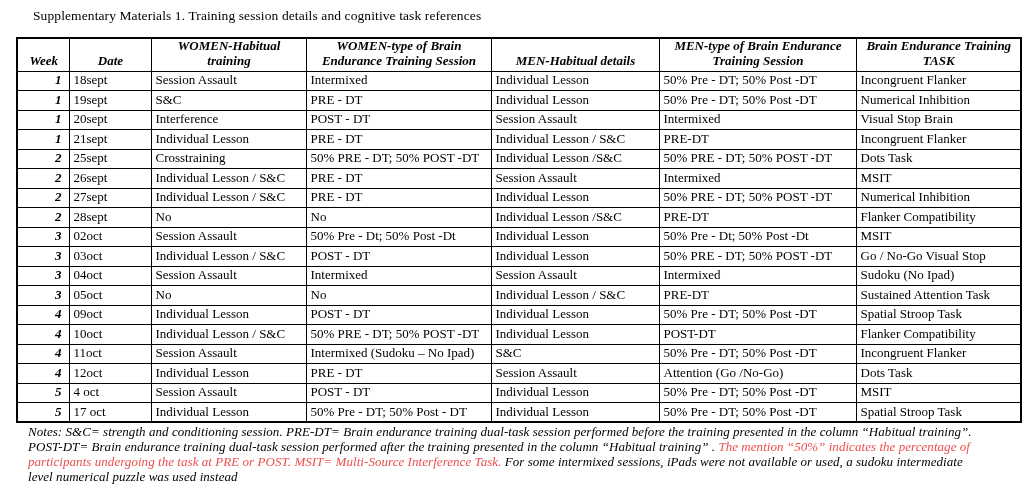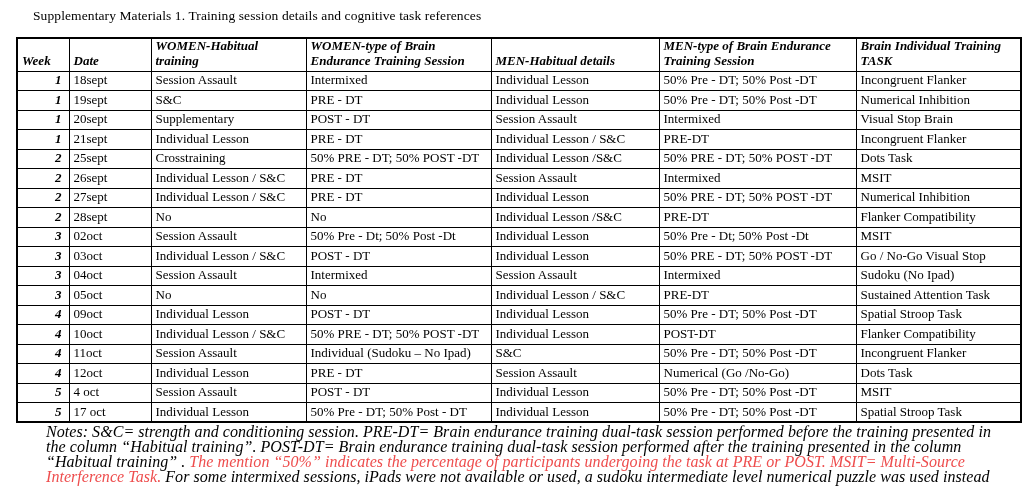--- a/index.html
+++ b/index.html
@@ -39,45 +39,45 @@
   th, td {
     border: 1.5px solid #000;
     font-size: 13px;
     padding: 0 3px 1px 4px;
     overflow: hidden;
   }
   thead tr { height: 33px; }
   th {
     font-weight: bold;
     font-style: italic;
-    text-align: left;
+    text-align: center;
     vertical-align: bottom;
     line-height: 1.12;
     padding-bottom: 2px;
     white-space: normal;
   }
   tbody tr { height: 19.5px; }
   td {
     vertical-align: middle;
     white-space: nowrap;
   }
   td.col0 {
     text-align: right;
     font-style: italic;
     font-weight: bold;
     padding-right: 7px;
   }
 
   .notes {
     position: absolute;
-    top: 424px; left: 46px;
+    top: 424px; left: 28px;
     width: 958px;
     margin: 0;
     font-style: italic;
-    font-size: 16px;
+    font-size: 13px;
     line-height: 15px;
     letter-spacing: 0.05px;
   }
   .notes .red { color: #ee4d4d; }
 </style>
 </head>
 <body>
 
 <main>
 
@@ -94,21 +94,21 @@
         <col class="c6">
     </colgroup>
     <thead>
       <tr>
         <th>Week</th>
         <th>Date</th>
         <th>WOMEN-Habitual training</th>
         <th>WOMEN-type of Brain Endurance Training Session</th>
         <th>MEN-Habitual details</th>
         <th>MEN-type of Brain Endurance Training Session</th>
-        <th>Brain Individual Training TASK</th>
+        <th>Brain Endurance Training TASK</th>
       </tr>
     </thead>
     <tbody id="table-body">
         <tr>
           <td class="col0">1</td>
           <td class="col1">18sept</td>
           <td class="col2">Session Assault</td>
           <td class="col3">Intermixed</td>
           <td class="col4">Individual Lesson</td>
           <td class="col5">50% Pre - DT; 50% Post -DT</td>
@@ -119,21 +119,21 @@
           <td class="col1">19sept</td>
           <td class="col2">S&amp;C</td>
           <td class="col3">PRE - DT</td>
           <td class="col4">Individual Lesson</td>
           <td class="col5">50% Pre - DT; 50% Post -DT</td>
           <td class="col6">Numerical Inhibition</td>
         </tr>
         <tr>
           <td class="col0">1</td>
           <td class="col1">20sept</td>
-          <td class="col2">Supplementary</td>
+          <td class="col2">Interference</td>
           <td class="col3">POST - DT</td>
           <td class="col4">Session Assault</td>
           <td class="col5">Intermixed</td>
           <td class="col6">Visual Stop Brain</td>
         </tr>
         <tr>
           <td class="col0">1</td>
           <td class="col1">21sept</td>
           <td class="col2">Individual Lesson</td>
           <td class="col3">PRE - DT</td>
@@ -228,32 +228,32 @@
           <td class="col2">Individual Lesson / S&amp;C</td>
           <td class="col3">50% PRE - DT; 50% POST -DT</td>
           <td class="col4">Individual Lesson</td>
           <td class="col5">POST-DT</td>
           <td class="col6">Flanker Compatibility</td>
         </tr>
         <tr>
           <td class="col0">4</td>
           <td class="col1">11oct</td>
           <td class="col2">Session Assault</td>
-          <td class="col3">Individual (Sudoku – No Ipad)</td>
+          <td class="col3">Intermixed (Sudoku – No Ipad)</td>
           <td class="col4">S&amp;C</td>
           <td class="col5">50% Pre - DT; 50% Post -DT</td>
           <td class="col6">Incongruent Flanker</td>
         </tr>
         <tr>
           <td class="col0">4</td>
           <td class="col1">12oct</td>
           <td class="col2">Individual Lesson</td>
           <td class="col3">PRE - DT</td>
           <td class="col4">Session Assault</td>
-          <td class="col5">Numerical (Go /No-Go)</td>
+          <td class="col5">Attention (Go /No-Go)</td>
           <td class="col6">Dots Task</td>
         </tr>
         <tr>
           <td class="col0">5</td>
           <td class="col1">4 oct</td>
           <td class="col2">Session Assault</td>
           <td class="col3">POST - DT</td>
           <td class="col4">Individual Lesson</td>
           <td class="col5">50% Pre - DT; 50% Post -DT</td>
           <td class="col6">MSIT</td>

